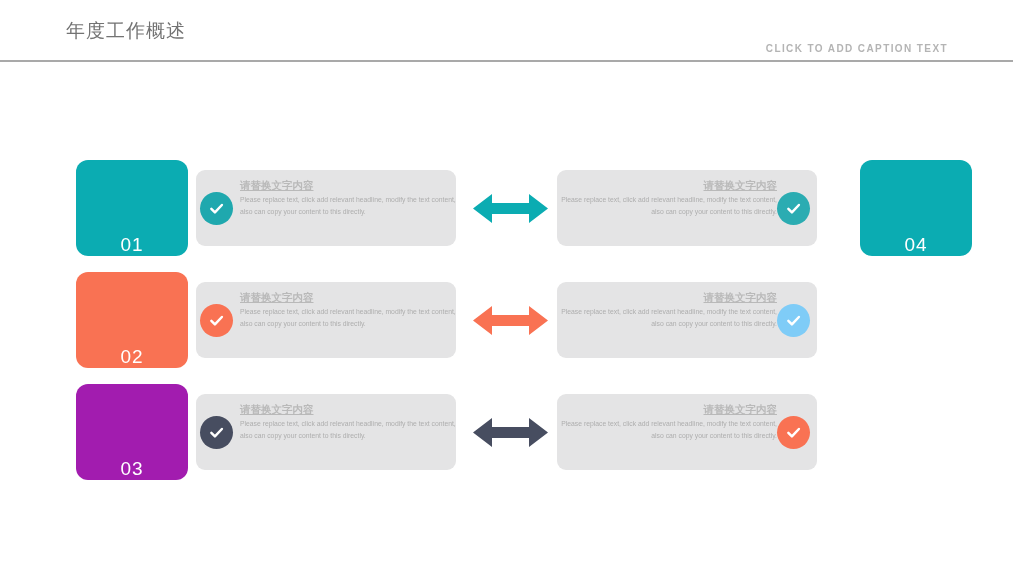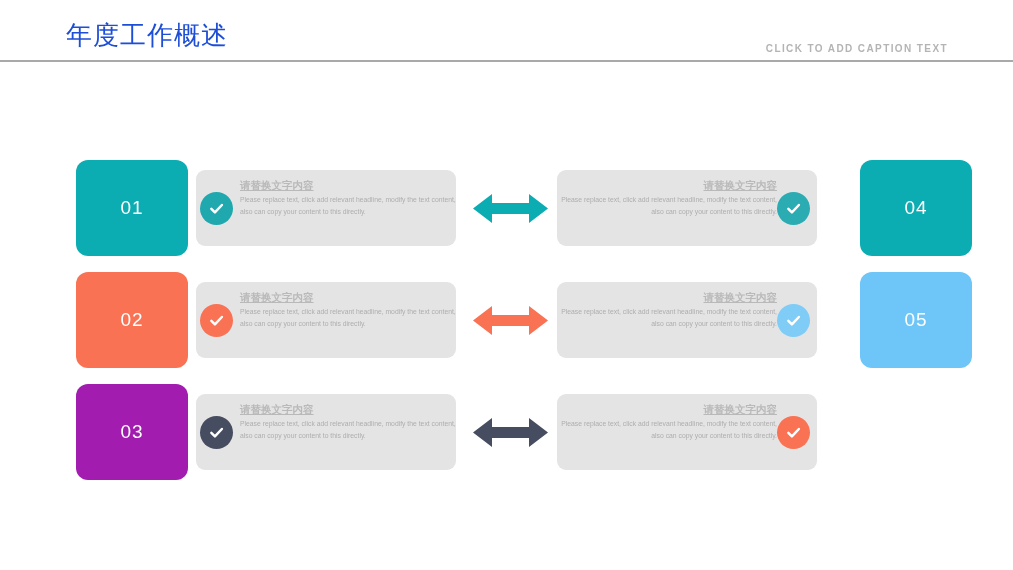--- a/index.html
+++ b/index.html
@@ -26,22 +26,22 @@
     position: absolute;
     left: 0;
     top: 0;
     width: 1013px;
     height: 62px;
   }
   .header-title {
     position: absolute;
     left: 66px;
     top: 18px;
-    font-size: 26px;
-    color: #1d4ed8;
+    font-size: 19px;
+    color: #737373;
     letter-spacing: 1px;
     font-weight: 400;
     white-space: nowrap;
   }
   .header-caption {
     position: absolute;
     right: 65px;
     top: 43px;
     font-size: 10px;
     color: #b4b4b4;
@@ -75,21 +75,21 @@
   .num-tile {
     position: absolute;
     top: 0;
     width: 112px;
     height: 96px;
     border-radius: 12px;
     color: #ffffff;
     font-size: 19px;
     letter-spacing: 1px;
     display: flex;
-    align-items: center;
+    align-items: flex-end;
     justify-content: center;
   }
   .num-tile.left  { left: 76px; }
   .num-tile.right { left: 860px; }
 
   
   .panel {
     position: absolute;
     top: 10px;
     width: 260px;
@@ -236,23 +236,20 @@
         <div class="tb-title">请替换文字内容</div>
         <div class="tb-body">Please replace text, click add relevant headline, modify the text content, also can copy your content to this directly.</div>
       </div>
 
       <div class="check right" style="background: rgb(127, 204, 247);">
         <svg width="19" height="19" viewBox="0 0 24 24" aria-hidden="true">
           <path d="M5.5 12.4 L10 17 L18.8 7.6" fill="none" stroke="#ffffff" stroke-width="3.1" stroke-linecap="round" stroke-linejoin="round"></path>
         </svg>
       </div>
 
-      <div class="num-tile right" style="background: rgb(109, 198, 247);">
-        <span>05</span>
-      </div>
     </div>
 
     <div class="row">
 
       <div class="num-tile left" style="background: #a21caf;">
         <span>03</span>
       </div>
 
       <div class="panel left"></div>
 

